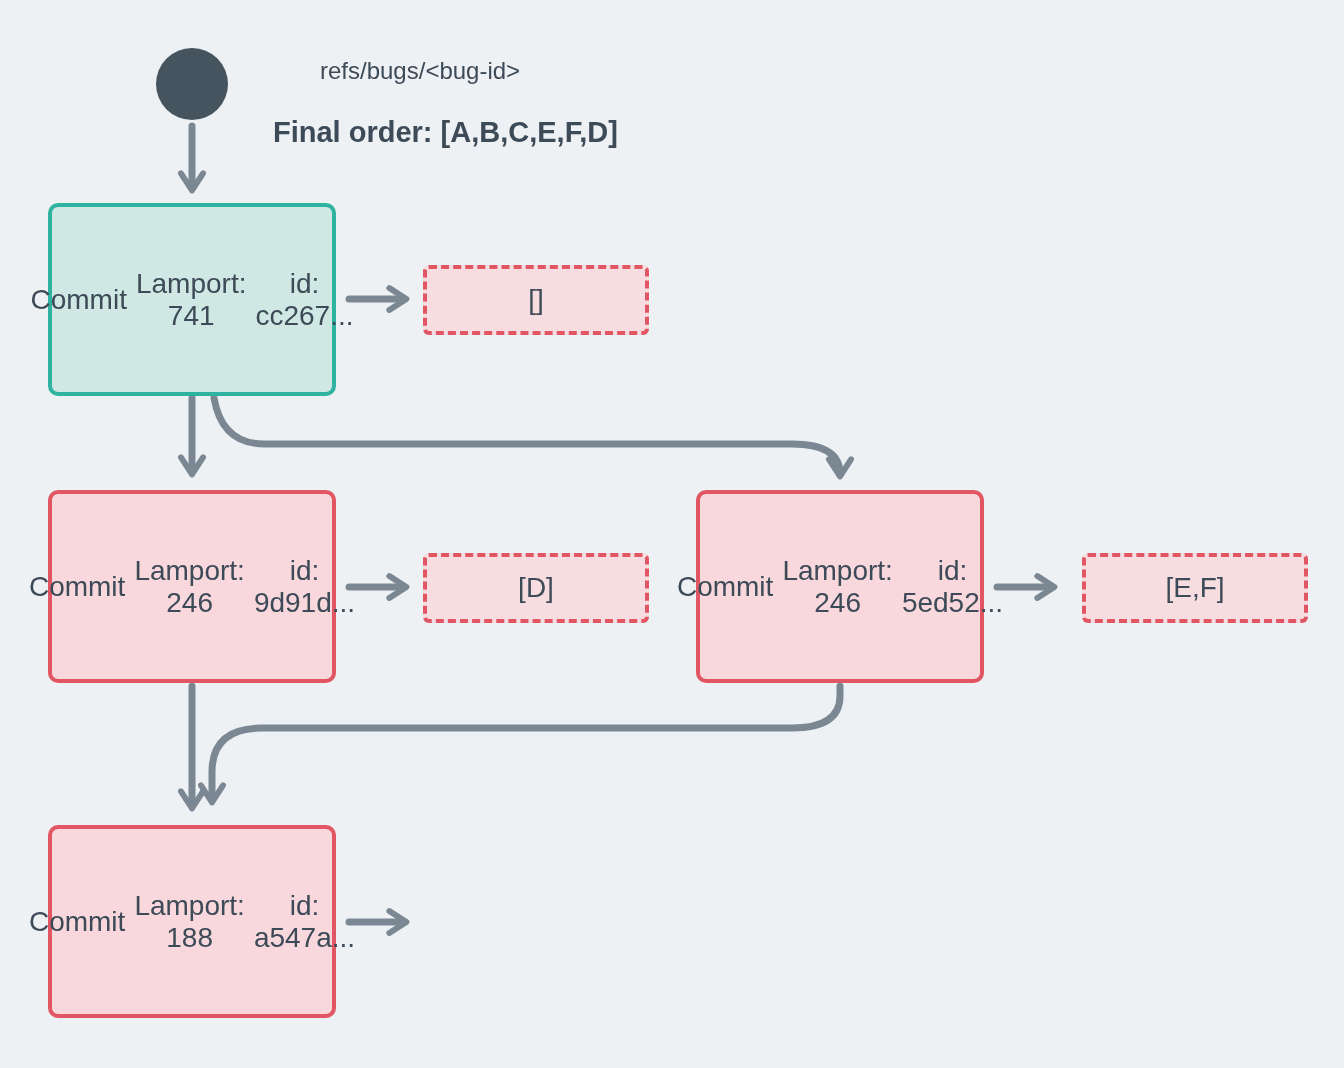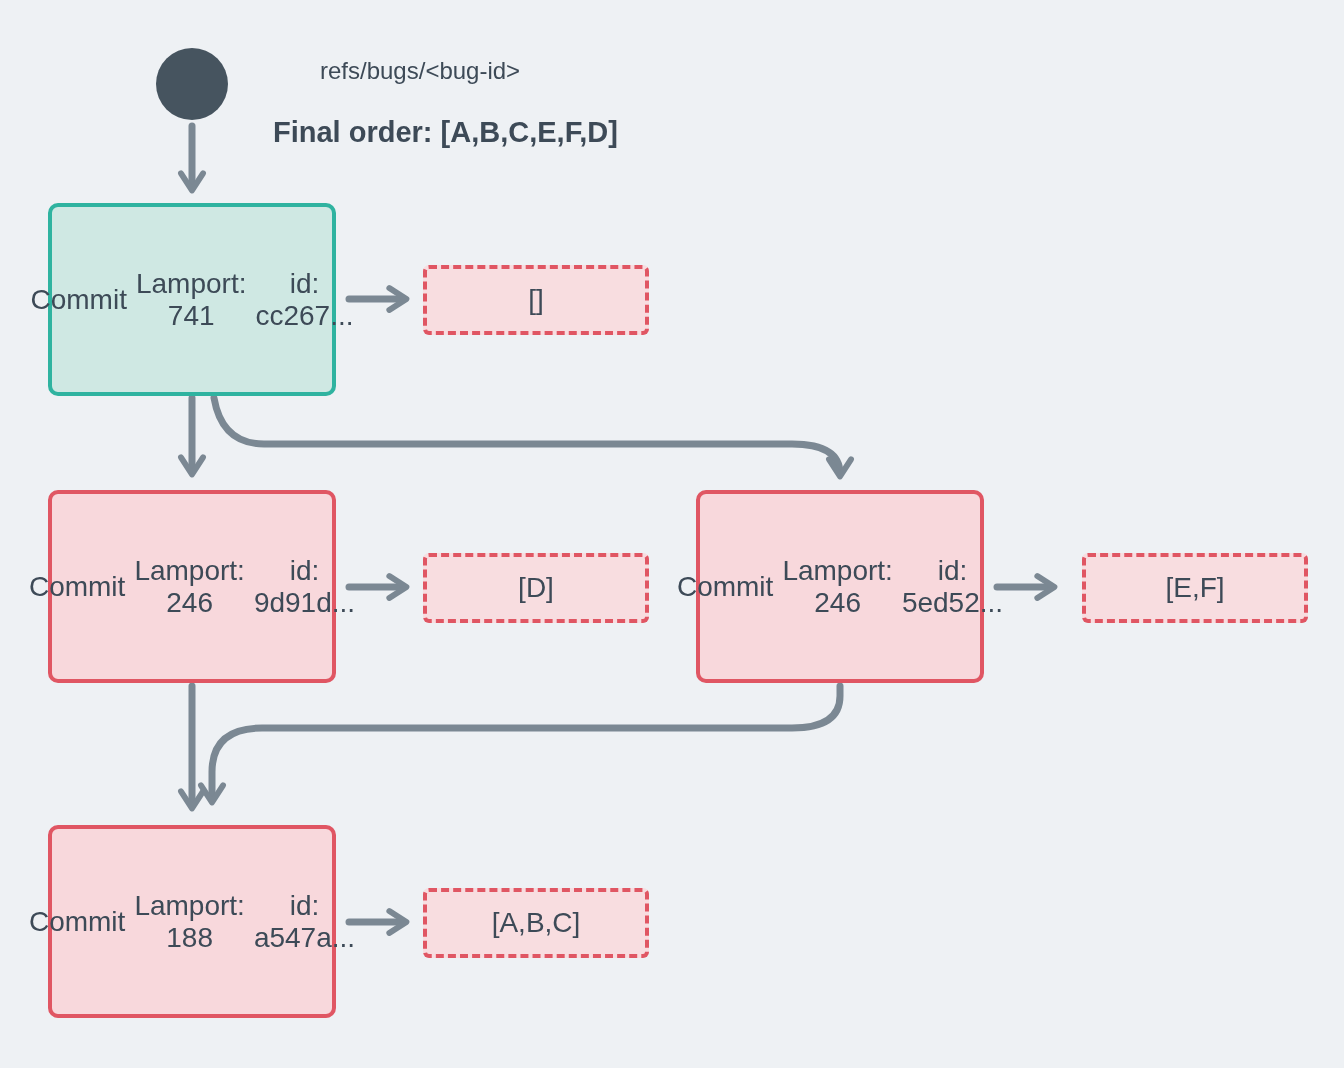--- a/index.html
+++ b/index.html
@@ -158,17 +158,14 @@
   </div>
   <div class="payload pos-payload-right">
     <span>[E,F]</span>
   </div>
 
   <div class="commit pink pos-bottom">
     <div>Commit</div>
     <div>Lamport: 188</div>
     <div>id: a547a...</div>
   </div>
-  <div class="payload pos-payload-bottom">
-    <span>[A,B,C]</span>
-  </div>
 
 </div>
 
 </body></html>

